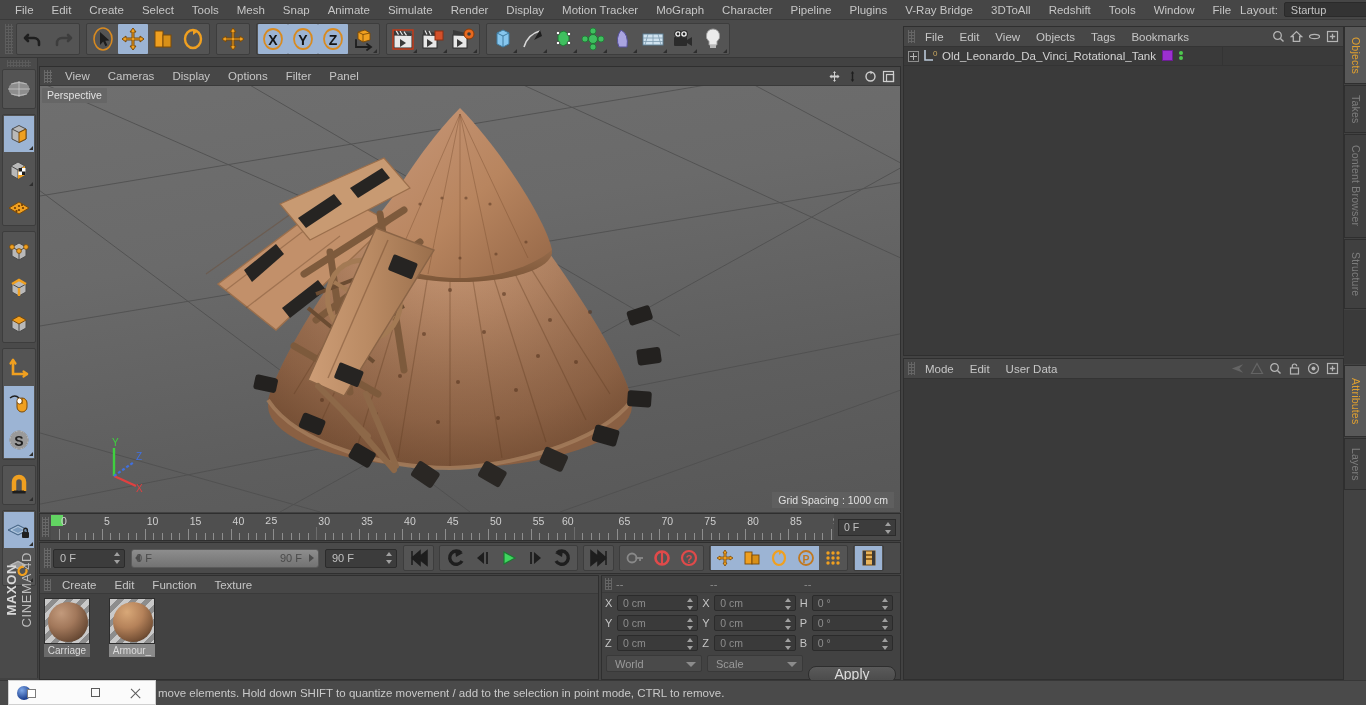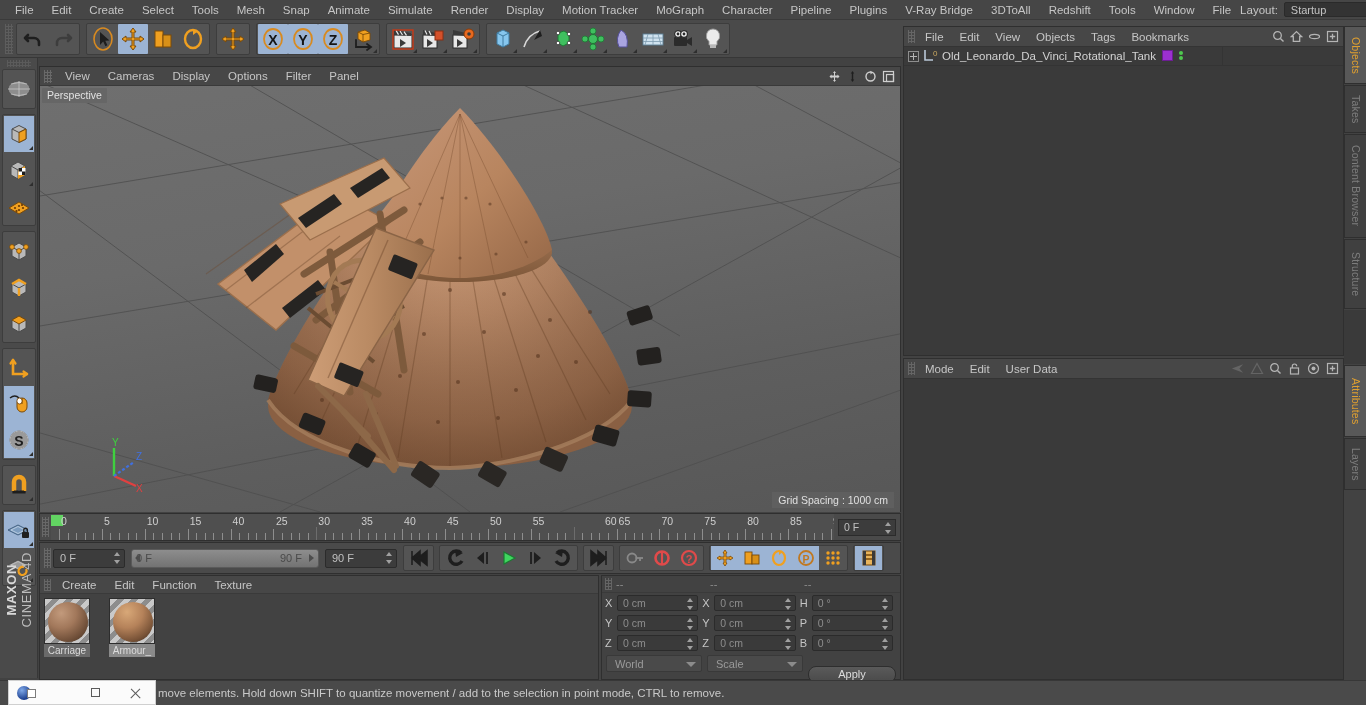--- a/index.html
+++ b/index.html
@@ -252,21 +252,21 @@
   }
   .co-sel .carat{
     position:absolute; right:5px; top:6px;
     border-left:5px solid transparent; border-right:5px solid transparent;
     border-top:5px solid #8c8c8c;
   }
   .co-apply{
     flex:1; height:17px; background:linear-gradient(180deg,#5a5a5a,#4a4a4a);
     border:1px solid #2e2e2e; border-radius:8px;
     display:flex; align-items:center; justify-content:center;
-    font-size:11px; color:#ddd;margin-top:21px;
+    font-size:14px; color:#ddd;margin-top:21px;
   }
 
   
   .objman{
     position:absolute; left:903px; top:26px; width:441px; height:330px;
     background:#3a3a3a; border:1px solid #2f2f2f;
   }
   .om-bar{
     height:20px; background:#474747; display:flex; align-items:center;
     padding-left:2px; border-bottom:1px solid #343434; position:relative;
@@ -1014,29 +1014,29 @@
         <div class="tl-tick" style="left: 745.689px; height: 7px;"></div>
         <div class="tl-tick" style="left: 754.267px; height: 7px;"></div>
         <div class="tl-tick" style="left: 762.844px; height: 7px;"></div>
         <div class="tl-tick" style="left: 771.422px; height: 7px;"></div>
         <div class="tl-tick" style="left: 780px; height: 11px;"></div>
         <div class="tl-num" style="left: 10px;">0</div>
         <div class="tl-num" style="left: 52.8889px;">5</div>
         <div class="tl-num" style="left: 95.7778px;">10</div>
         <div class="tl-num" style="left: 138.667px;">15</div>
         <div class="tl-num" style="left: 181.556px;">40</div>
-        <div class="tl-num" style="left: 225px;">25</div>
+        <div class="tl-num" style="left: 214px; font-family: Liberation Mono, monospace;">25</div>
         <div class="tl-num" style="left: 267.333px;">30</div>
         <div class="tl-line" style="left: 265.333px;"></div>
         <div class="tl-num" style="left: 310.222px;">35</div>
         <div class="tl-num" style="left: 353.111px;">40</div>
         <div class="tl-num" style="left: 396px;">45</div>
         <div class="tl-num" style="left: 438.889px;">50</div>
         <div class="tl-num" style="left: 481.778px;">55</div>
-        <div class="tl-num" style="left: 554px;">60</div>
+        <div class="tl-num" style="left: 511px;">60</div>
         <div class="tl-line" style="left: 522.667px;"></div>
         <div class="tl-num" style="left: 567.556px;">65</div>
         <div class="tl-num" style="left: 610.444px;">70</div>
         <div class="tl-num" style="left: 653.333px;">75</div>
         <div class="tl-num" style="left: 696.222px;">80</div>
         <div class="tl-num" style="left: 739.111px;">85</div>
         <div class="tl-num" style="left: 782px;">90</div>
       </div>
     <div class="tl-field">
       <span>0 F</span>

